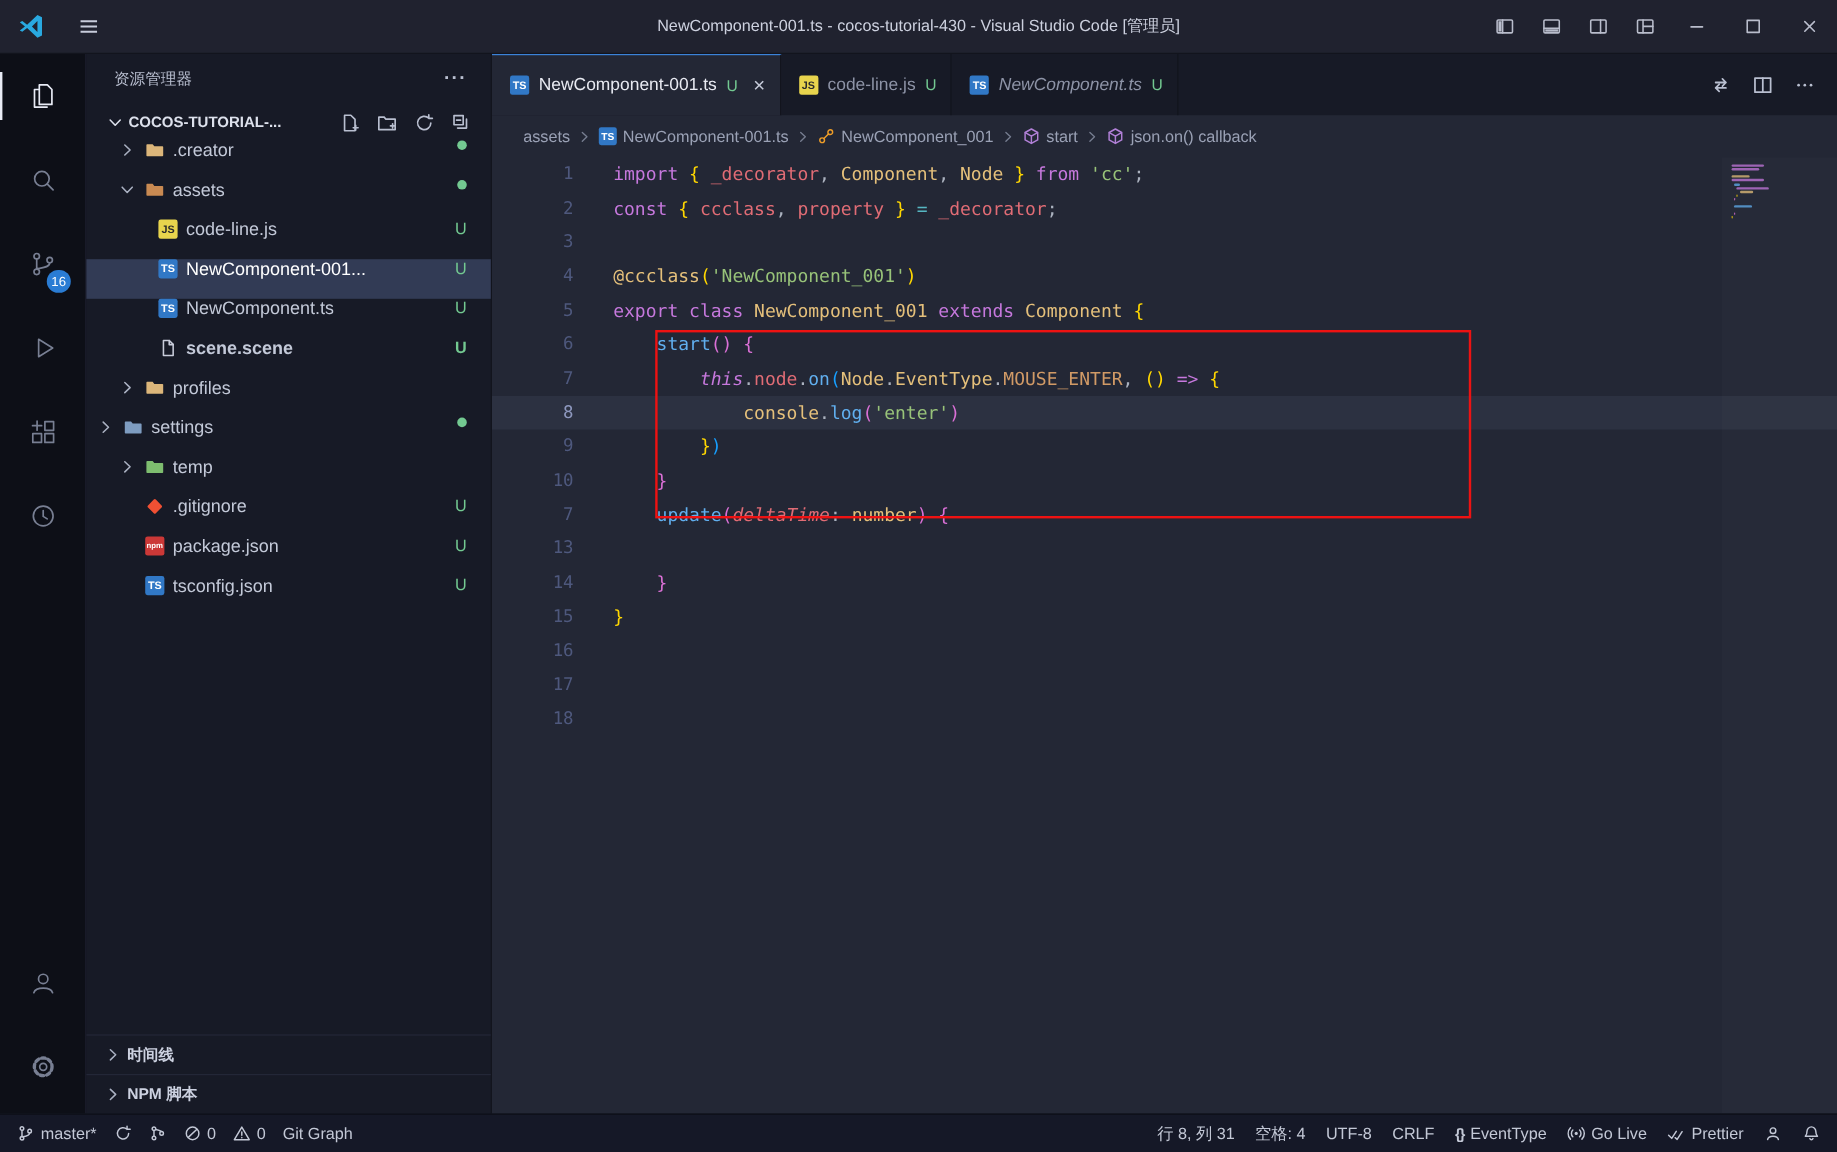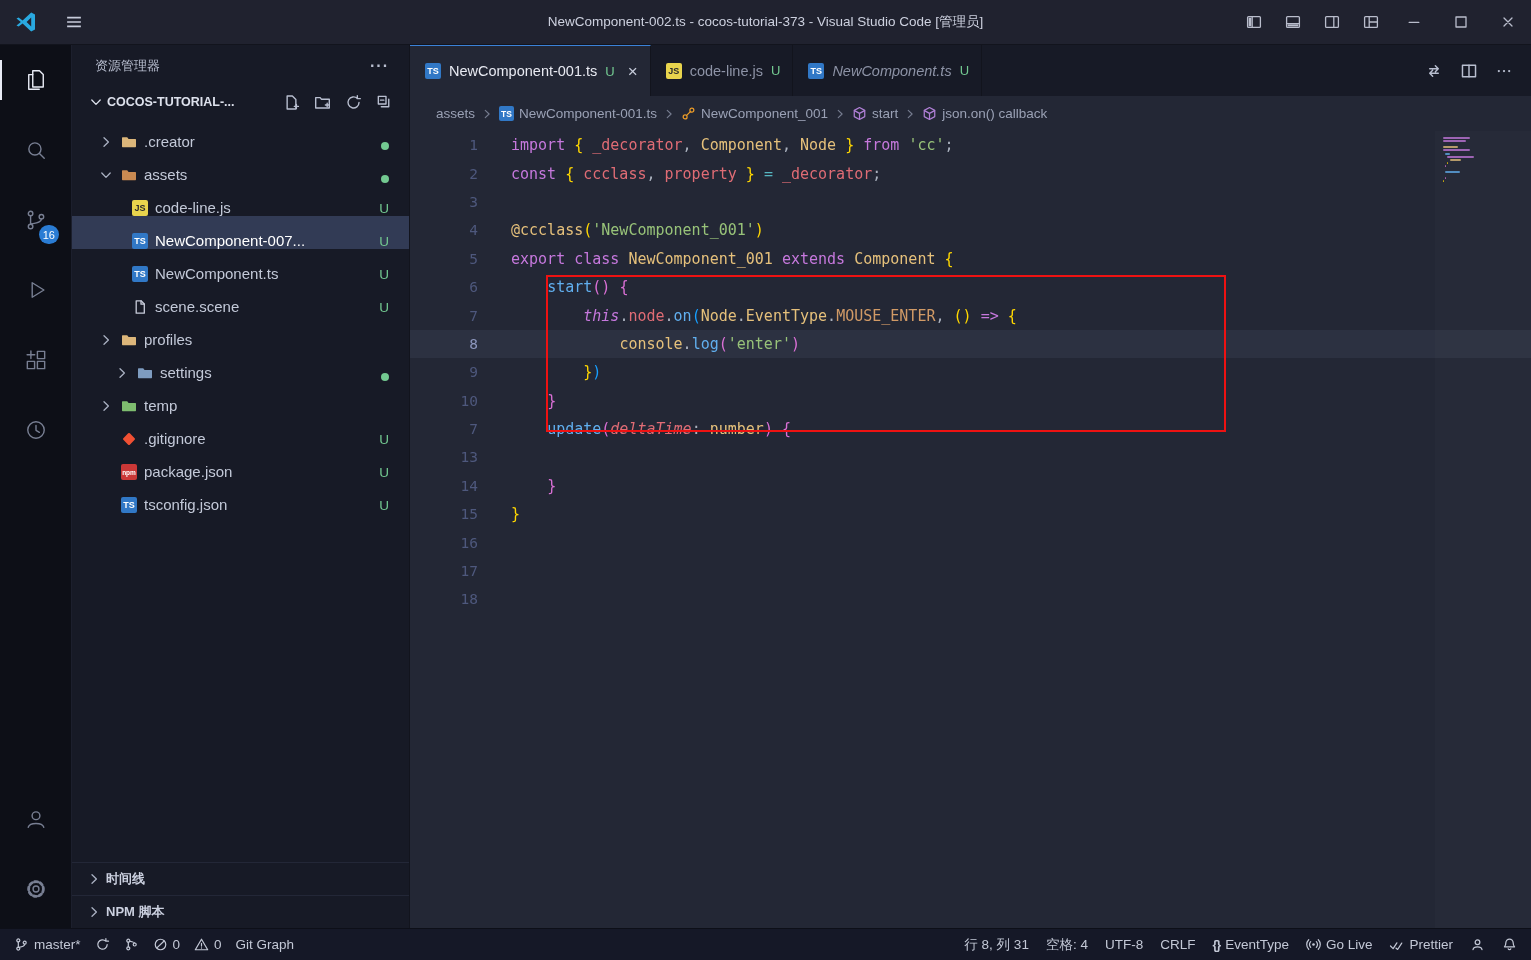--- a/index.html
+++ b/index.html
@@ -29,21 +29,21 @@
 
   
   .sidebar{flex:0 0 338px;background:#171a26;display:flex;flex-direction:column;border-right:1px solid #12141d;min-height:0}
   .sb-header{flex:0 0 42px;display:flex;align-items:center;padding:0 20px 0 23px;font-size:13px;color:#b9bfd0}
   .sb-more{margin-left:auto;font-size:16px;font-weight:bold;letter-spacing:1px;color:#b9bfd0;cursor:pointer}
   .sb-root{flex:0 0 30px;display:flex;align-items:center;padding:0 16px;font-size:12.5px;font-weight:bold;color:#dde1ec;cursor:pointer}
   .chev{width:16px;height:16px;display:inline-flex;flex:0 0 16px}
   .sb-root .chev{margin-right:3px}
   .sb-root-actions{margin-left:auto;display:flex;gap:14px}
   .sb-root-actions .ico{width:17px;height:17px;display:inline-flex;color:#b9bfd0;cursor:pointer}
-  .tree-row{display:flex;align-items:flex-end;height:33px;font-size:15px;color:#c3c9d8;cursor:pointer;padding-right:20px;gap:7px}
+  .tree-row{display:flex;align-items:flex-start;height:33px;font-size:15px;color:#c3c9d8;cursor:pointer;padding-right:20px;gap:7px}
   .tree-row.selected{background:#323b55;color:#fff}
   .ico{display:inline-flex}
   .tree-row .ico,.tree-row .fbox{width:16px;height:16px;flex:0 0 16px}
   .tr-label{white-space:nowrap;overflow:hidden;text-overflow:ellipsis}
   .tr-end{margin-left:auto;display:flex;align-items:center}
   .badge-u{color:#73c991;font-size:13.5px}
   .dot{width:8px;height:8px;border-radius:50%;background:#73c991}
   .sb-sections{margin-top:auto}
   .section-row{height:33px;display:flex;align-items:center;padding:0 14px;gap:4px;font-size:13px;font-weight:bold;color:#ccd1e0;border-top:1px solid #232737;cursor:pointer}
 
@@ -99,21 +99,21 @@
     <span class="logo">
       <svg viewBox="0 0 24 24">
           <path fill="#29a9e0" d="M17.2 2.6 21 4.4v15.2l-3.8 1.8-8.6-8-4 3.1-2.1-1.1 4.3-3.4-4.3-3.4 2.1-1.1 4 3.1zM17.2 7.4l-4.6 4.6 4.6 4.6z"></path>
         </svg>
     </span>
     <span class="menu">
       <svg viewBox="0 0 16 16" fill="none" stroke="currentColor" stroke-width="1.3">
           <path d="M2.5 4.5h11M2.5 8h11M2.5 11.5h11"></path>
         </svg>
     </span>
-    <div class="tb-title">NewComponent-002.ts - cocos-tutorial-373 - Visual Studio Code [管理员]</div>
+    <div class="tb-title">NewComponent-001.ts - cocos-tutorial-430 - Visual Studio Code [管理员]</div>
     <div class="tb-controls" id="tb-controls">
         <div class="tb-btn">
           <span class="ico">
             <svg viewBox="0 0 16 16" width="100%" height="100%" fill="none" stroke="currentColor" stroke-width="1.3" stroke-linecap="round" stroke-linejoin="round">
               <rect x="1.6" y="2.6" width="12.8" height="10.8" rx="1"></rect>
               <path d="M6.2 2.6v10.8"></path>
               <rect x="2.7" y="3.7" width="2.6" height="8.6" fill="currentColor" stroke="none"></rect>
             </svg>
           </span>
         </div>
@@ -315,33 +315,33 @@
           </div>
           <div class="tree-row" style="padding-left: 60px;">
             <span class="fbox js">JS</span>
             <span class="tr-label">code-line.js</span>
             <span class="tr-end">
               <span class="badge-u">U</span>
             </span>
           </div>
           <div class="tree-row selected" style="padding-left: 60px;">
             <span class="fbox ts">TS</span>
-            <span class="tr-label">NewComponent-007...</span>
+            <span class="tr-label">NewComponent-001...</span>
             <span class="tr-end">
               <span class="badge-u">U</span>
             </span>
           </div>
           <div class="tree-row" style="padding-left: 60px;">
             <span class="fbox ts">TS</span>
             <span class="tr-label">NewComponent.ts</span>
             <span class="tr-end">
               <span class="badge-u">U</span>
             </span>
           </div>
-          <div class="tree-row" style="padding-left: 60px;">
+          <div class="tree-row" style="padding-left: 60px; font-weight: bold;">
             <span class="ico">
               <svg viewBox="0 0 16 16" width="100%" height="100%" fill="none" stroke="#c8ccda" stroke-width="1.3" stroke-linecap="round" stroke-linejoin="round">
                 <path d="M4.2 1.8h4.9l3.2 3.2v9.2H4.2z"></path>
                 <path d="M9 1.8v3.4h3.4"></path>
               </svg>
             </span>
             <span class="tr-label">scene.scene</span>
             <span class="tr-end">
               <span class="badge-u">U</span>
             </span>
@@ -353,21 +353,21 @@
               </svg>
             </span>
             <span class="ico">
               <svg viewBox="0 0 16 16" width="100%" height="100%" fill="none" stroke="#dcb67a" stroke-width="1.3" stroke-linecap="round" stroke-linejoin="round">
                 <path d="M1.6 3.2h4.6l1.4 1.7h6.8c.3 0 .6.3.6.6v7.1c0 .3-.3.6-.6.6H1.6c-.3 0-.6-.3-.6-.6V3.8c0-.3.3-.6.6-.6z" fill="#dcb67a" stroke="none"></path>
               </svg>
             </span>
             <span class="tr-label">profiles</span>
             <span class="tr-end"></span>
           </div>
-          <div class="tree-row" style="padding-left: 42px;">
+          <div class="tree-row" style="padding-left: 8px;">
             <span class="chev">
               <svg viewBox="0 0 16 16" width="100%" height="100%" fill="none" stroke="#aab1c2" stroke-width="1.3" stroke-linecap="round" stroke-linejoin="round">
                 <path d="M6 3.8 10.4 8 6 12.2"></path>
               </svg>
             </span>
             <span class="ico">
               <svg viewBox="0 0 16 16" width="100%" height="100%" fill="none" stroke="#7e9cc0" stroke-width="1.3" stroke-linecap="round" stroke-linejoin="round">
                 <path d="M1.6 3.2h4.6l1.4 1.7h6.8c.3 0 .6.3.6.6v7.1c0 .3-.3.6-.6.6H1.6c-.3 0-.6-.3-.6-.6V3.8c0-.3.3-.6.6-.6z" fill="#7e9cc0" stroke="none"></path>
               </svg>
             </span>

